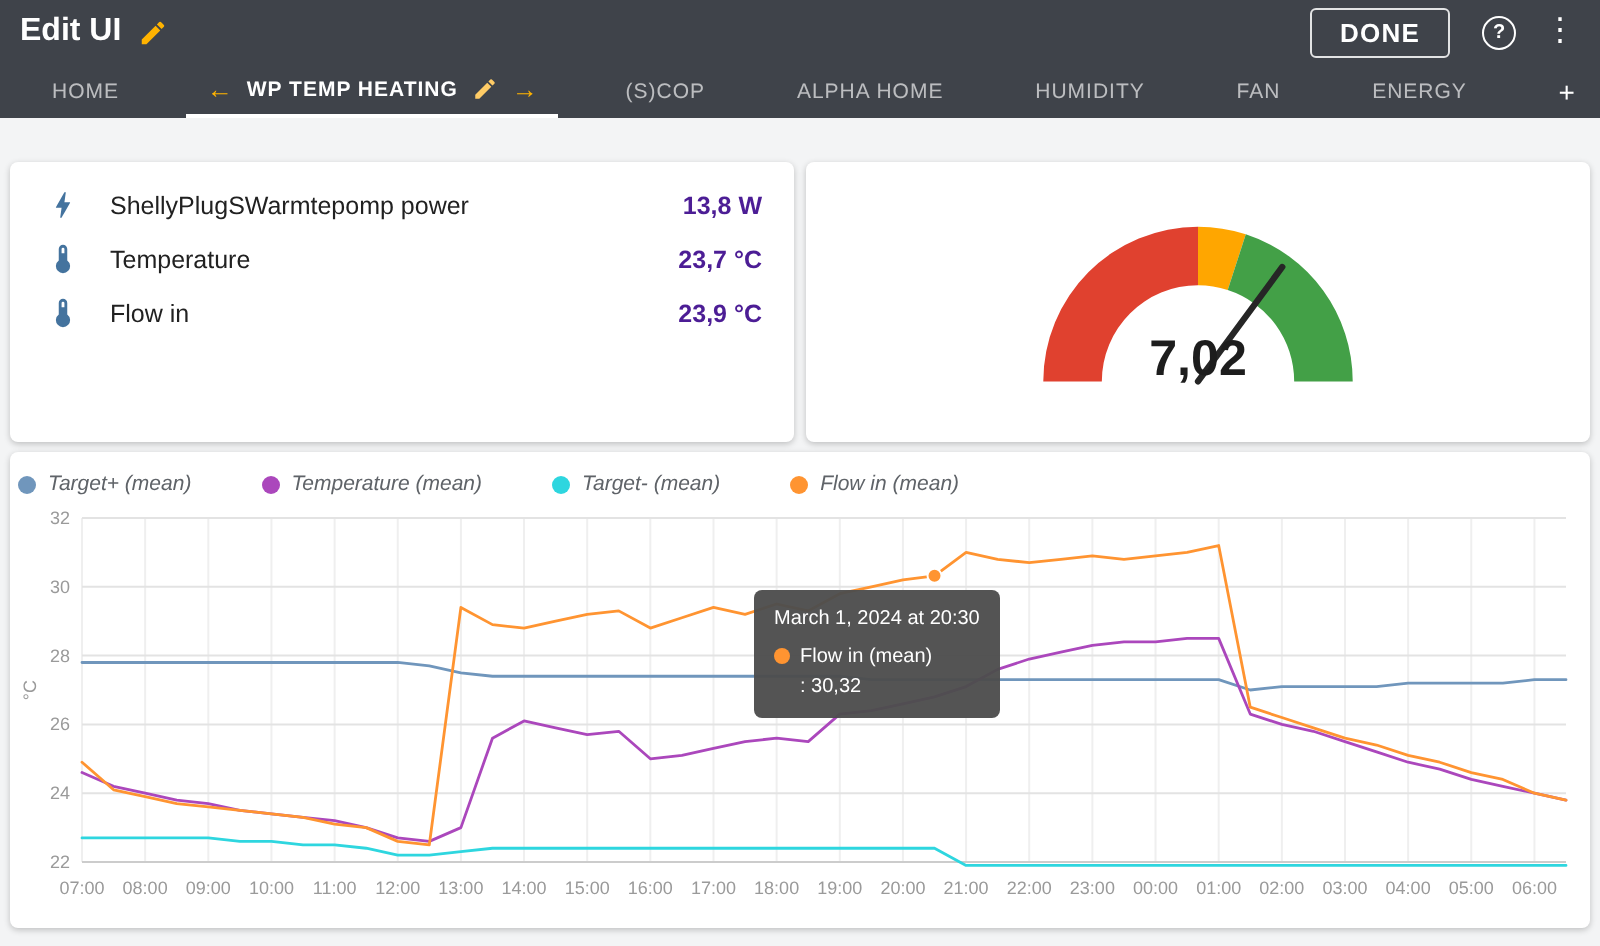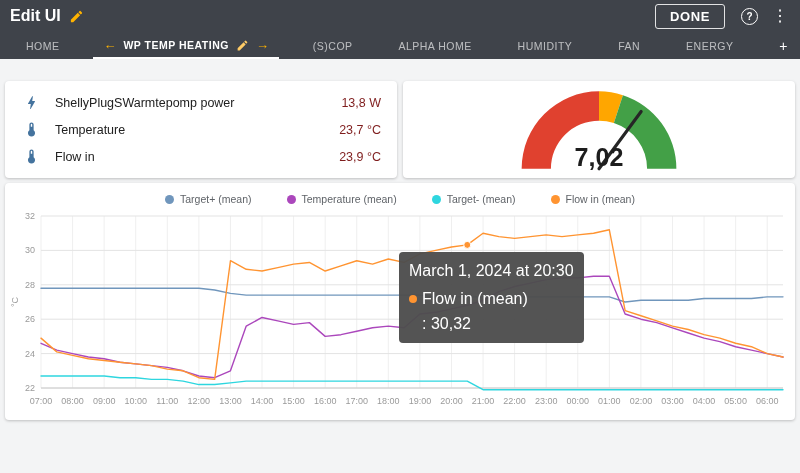--- a/index.html
+++ b/index.html
@@ -26,32 +26,32 @@
 
   
   .cards-row { display: flex; gap: 6px; margin: 5px; align-items: stretch; }
   .card { background: #fff; border-radius: 4px; box-shadow: 0 1px 3px rgba(0,0,0,0.22); margin-top: 17px; }
 
   .entity-card { width: 392px; padding: 8px 0; }
   .entity-row { display: flex; align-items: center; height: 27px; padding: 0 16px; cursor: pointer; }
   .entity-icon { width: 20px; height: 20px; display: flex; align-items: center; justify-content: center; color: #44739e; }
   .entity-icon svg { width: 17px; height: 17px; fill: #44739e; }
   .entity-name { font-size: 12.5px; color: #212121; margin-left: 14px; }
-  .entity-value { margin-left: auto; font-size: 12.5px; color: #7f1d1d; }
-
-  .gauge-card { flex: 1; display: flex; flex-direction: column; align-items: center; justify-content: flex-start; padding: 2px; }
+  .entity-value { margin-left: auto; font-size: 12.5px; color: #4c1d95; font-weight: bold; }
+
+  .gauge-card { flex: 1; display: flex; flex-direction: column; align-items: center; justify-content: flex-start; padding: 24px; }
   .gauge-label { font-size: 12.5px; color: #212121; margin-top: 4px; }
 
   
   .chart-card { margin: 0 5px 5px; padding: 6px 4px 2px; }
-  .legend { display: flex; justify-content: center; gap: 35px; padding: 4px 0 3px; }
+  .legend { display: flex; justify-content: flex-start; gap: 35px; padding: 4px 0 3px; font-style: italic; }
   .legend-item { display: flex; align-items: center; gap: 6px; font-size: 10.5px; color: #5f6368; cursor: pointer; }
   .legend-dot { width: 9px; height: 9px; border-radius: 50%; background: #999; }
   .chart-wrap { position: relative; }
-  .chart-tooltip { position: absolute; left: 390px; top: 44px; background: rgba(77,77,77,0.96); color: #fff; border-radius: 4px; padding: 7px 10px; font-size: 16px; line-height: 1.55; min-width: 112px; pointer-events: none; z-index: 3; }
+  .chart-tooltip { position: absolute; left: 368px; top: 44px; background: rgba(77,77,77,0.96); color: #fff; border-radius: 4px; padding: 7px 10px; font-size: 10px; line-height: 1.55; min-width: 112px; pointer-events: none; z-index: 3; }
   .tt-title { margin-bottom: 3px; }
   .tt-row { display: flex; align-items: center; gap: 5px; }
   .tt-dot { width: 8px; height: 8px; border-radius: 50%; background: #ff9431; flex: 0 0 auto; }
   .tt-value { padding-left: 13px; }
   text { font-family: "Liberation Sans", sans-serif; }
 </style>
 </head>
 <body>
 
 <div class="app">

